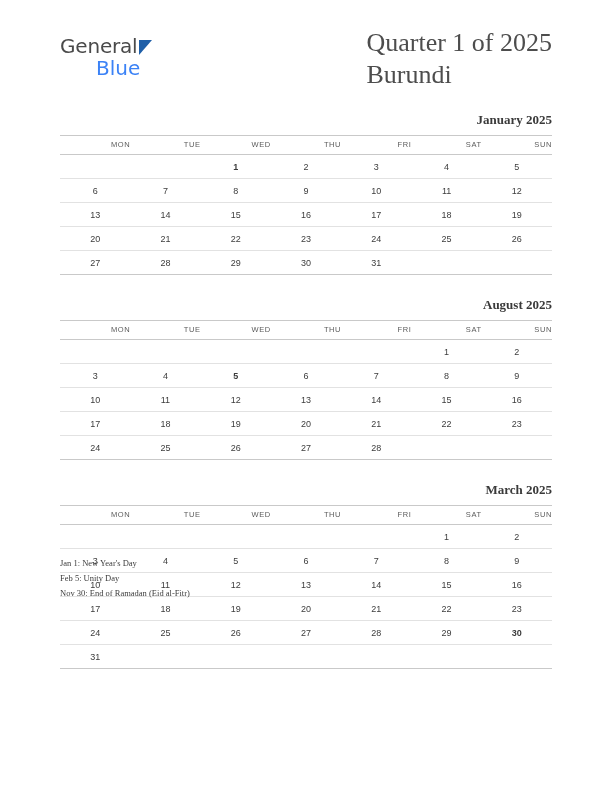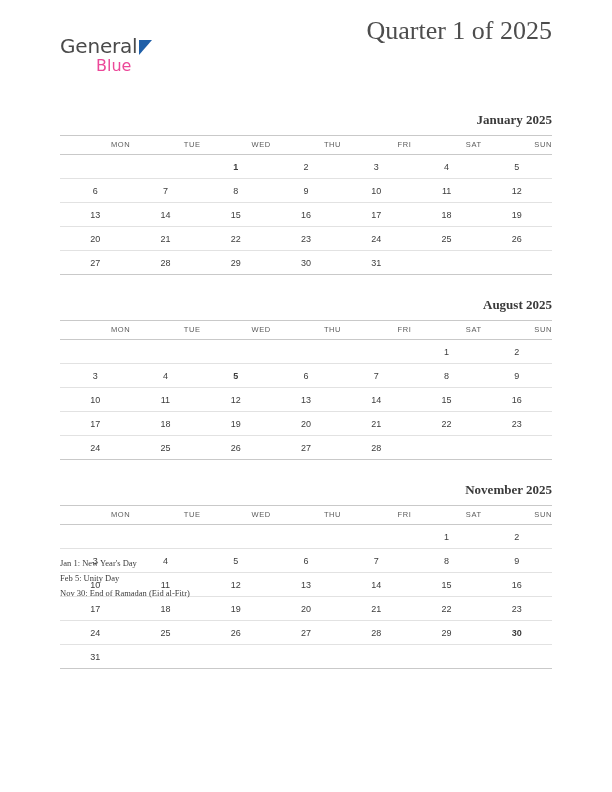--- a/index.html
+++ b/index.html
@@ -30,40 +30,40 @@
     line-height: 1;
     font-family: "DejaVu Sans", sans-serif;
   }
   .logo-general {
     font-size: 20px;
     color: #4a4a4a;
     letter-spacing: -0.2px;
     display: inline-block;
   }
   .logo-blue {
-    font-size: 16px;
-    color: #ec4899;
+    font-size: 20px;
+    color: #3b82f6;
     display: block;
     margin-top: 2px;
     margin-left: 36px;
   }
   .logo-mark {
     display: inline-block;
     width: 0;
     height: 0;
     border-left: 13px solid #1f5fa8;
     border-bottom: 15px solid transparent;
     vertical-align: -2px;
     margin-left: 2px;
   }
 
   .title-block {
     position: absolute;
     right: 60px;
-    top: 16px;
+    top: 28px;
   }
   .title-main {
     font-size: 26px;
     color: #4d4d4d;
     font-family: "Liberation Serif", serif;
     line-height: 1.15;
     font-weight: normal;
   }
   .title-sub {
     font-size: 26px;
@@ -147,20 +147,21 @@
 
 <div class="page">
 
   <div class="logo">
     <span class="logo-general">General</span><span class="logo-mark"></span>
     <span class="logo-blue">Blue</span>
   </div>
 
   <div class="title-block">
     <div class="title-main">Quarter 1 of 2025</div>
+    <div class="title-sub">Burundi</div>
   </div>
 
   <div class="months" id="months-container">
       <div class="month">
         <div class="month-title">January 2025</div>
         <table class="cal">
           <thead>
             <tr>
               <th>MON</th>
               <th>TUE</th>
@@ -277,21 +278,21 @@
               <td>26</td>
               <td>27</td>
               <td>28</td>
               <td class="empty"></td>
               <td class="empty"></td>
             </tr>
           </tbody>
         </table>
       </div>
       <div class="month">
-        <div class="month-title">November 2025</div>
+        <div class="month-title">March 2025</div>
         <table class="cal">
           <thead>
             <tr>
               <th>MON</th>
               <th>TUE</th>
               <th>WED</th>
               <th>THU</th>
               <th>FRI</th>
               <th>SAT</th>
               <th>SUN</th>

